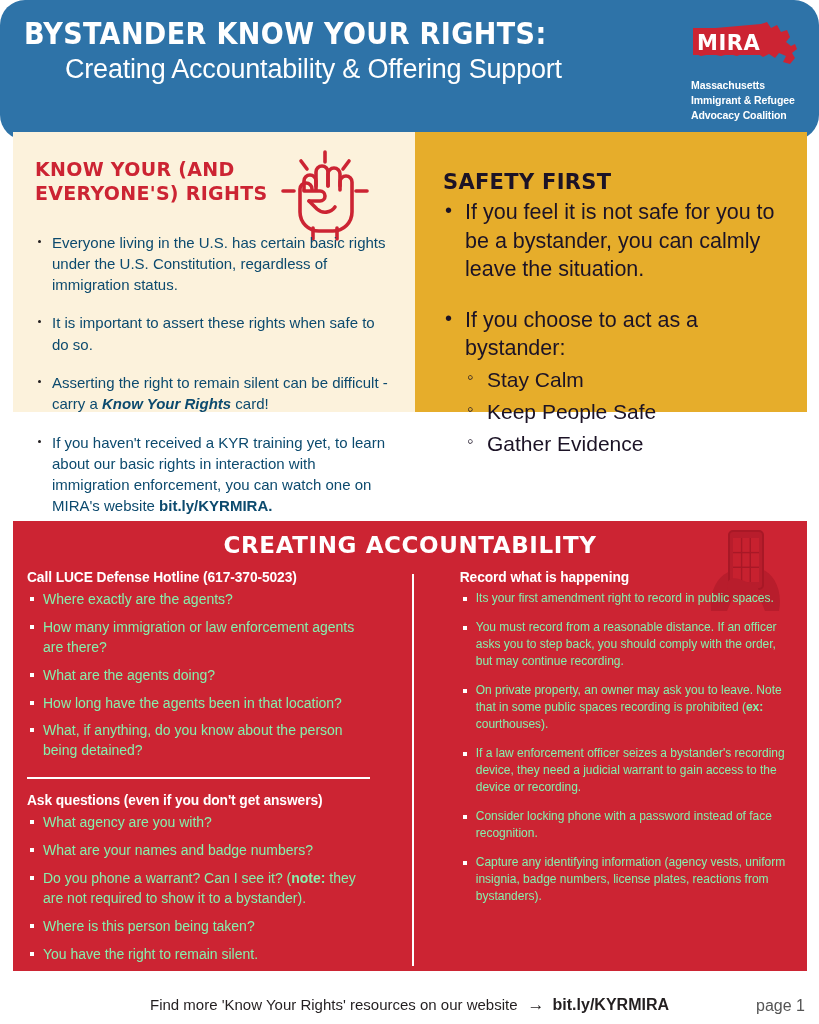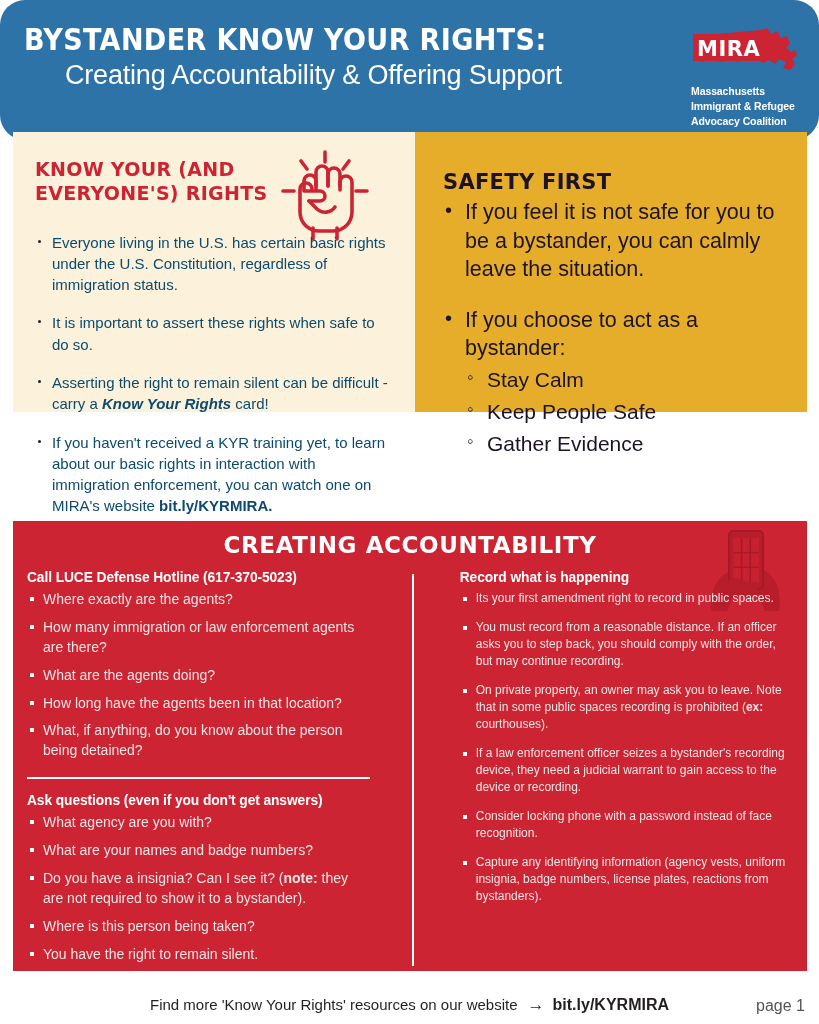--- a/index.html
+++ b/index.html
@@ -22,21 +22,21 @@
   }
 
   
   .header {
     position: absolute;
     left: 0; top: 0;
     width: 819px;
     height: 140px;
     background: #2e73a8;
     box-sizing: border-box;
-    padding: 16px 16px 0 24px;
+    padding: 10px 16px 0 24px;
     display: flex;
     align-items: flex-start;
     justify-content: space-between;
     border-radius: 25px;
   }
   .header-titles {
     padding-top: 8px;
   }
   .title-main {
     font-family: "DejaVu Sans", sans-serif;
@@ -255,21 +255,21 @@
   }
   ul.red-list {
     list-style: none;
     margin: 0;
     padding: 0;
   }
   ul.red-list > li {
     position: relative;
     padding-left: 16px;
     margin-bottom: 8px;
-    color: #e5e5e5;
+    color: #86efac;
     font-size: 14px;
     line-height: 1.42;
   }
   ul.red-list > li::before {
     content: "";
     position: absolute;
     left: 3px;
     top: 7px;
     width: 4px; height: 4px;
     background: #ffffff;
@@ -433,21 +433,21 @@
           <li>How long have the agents been in that location?</li>
           <li>What, if anything, do you know about the person being detained?</li>
         </ul>
 
         <div class="h-divider"></div>
 
         <div class="sub-head">Ask questions (even if you don't get answers)</div>
         <ul class="red-list">
           <li>What agency are you with?</li>
           <li>What are your names and badge numbers?</li>
-          <li><span>Do you have a insignia? Can I see it? (</span><b class="inline">note:</b><span> they are not required to show it to a bystander).</span></li>
+          <li><span>Do you phone a warrant? Can I see it? (</span><b class="inline">note:</b><span> they are not required to show it to a bystander).</span></li>
           <li>Where is this person being taken?</li>
           <li>You have the right to remain silent.</li>
         </ul>
       </div>
 
       <div class="col-right">
         <div class="sub-head">Record what is happening</div>
         <ul class="red-list wide">
           <li>Its your first amendment right to record in public spaces.</li>
           <li>You must record from a reasonable distance. If an officer asks you to step back, you should comply with the order, but may continue recording.</li>

